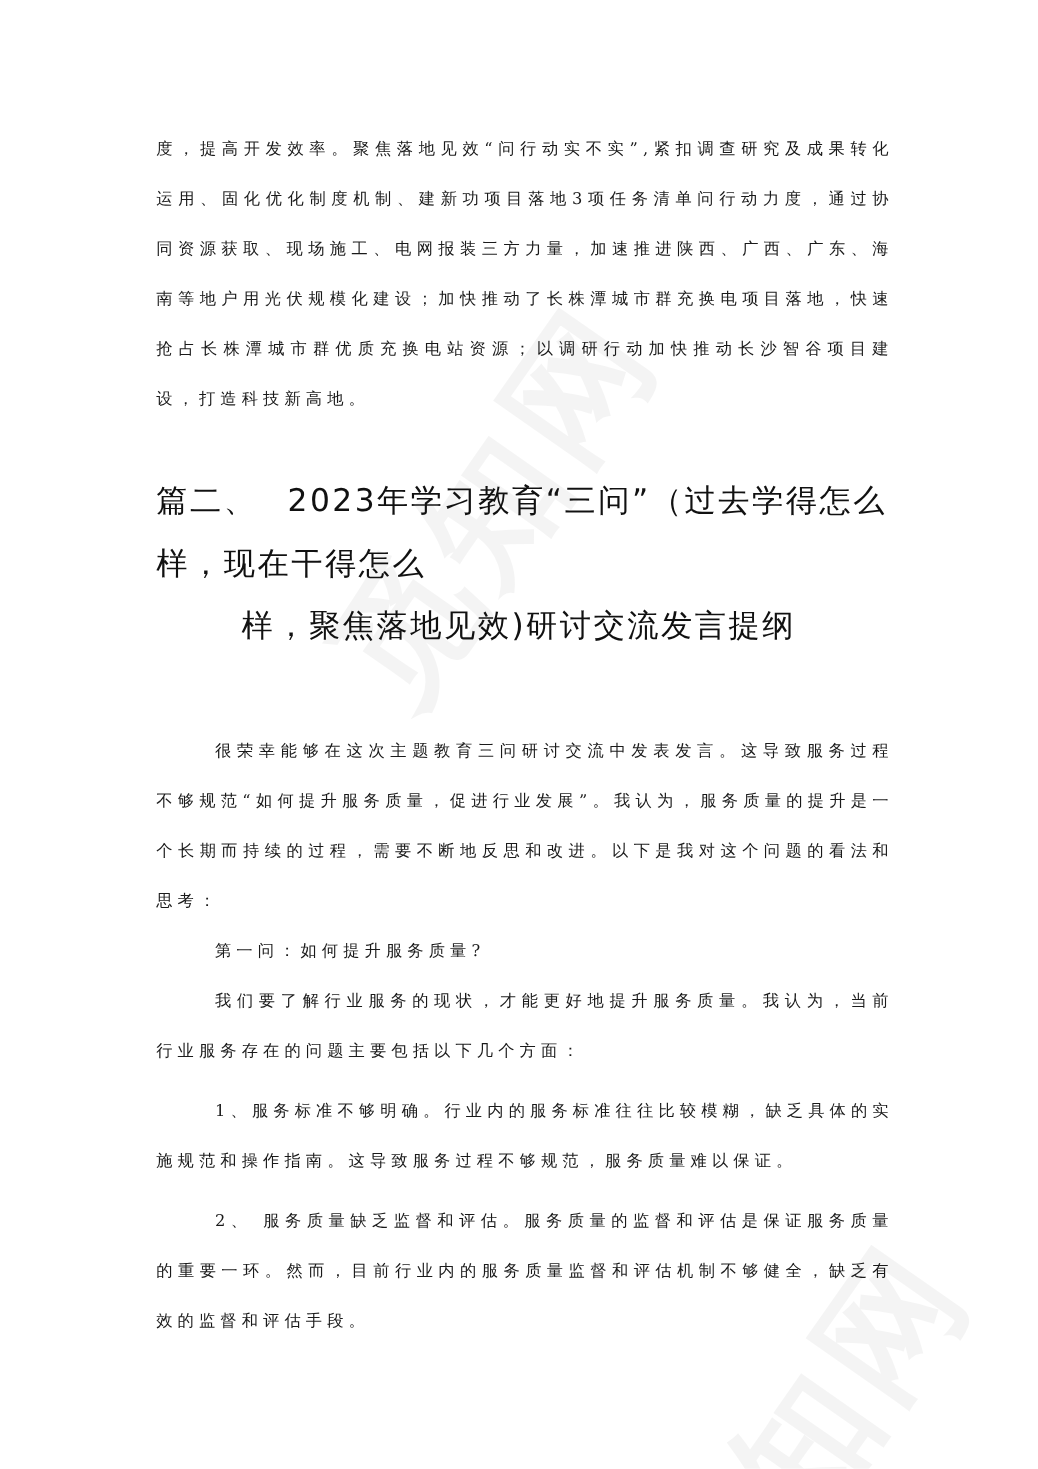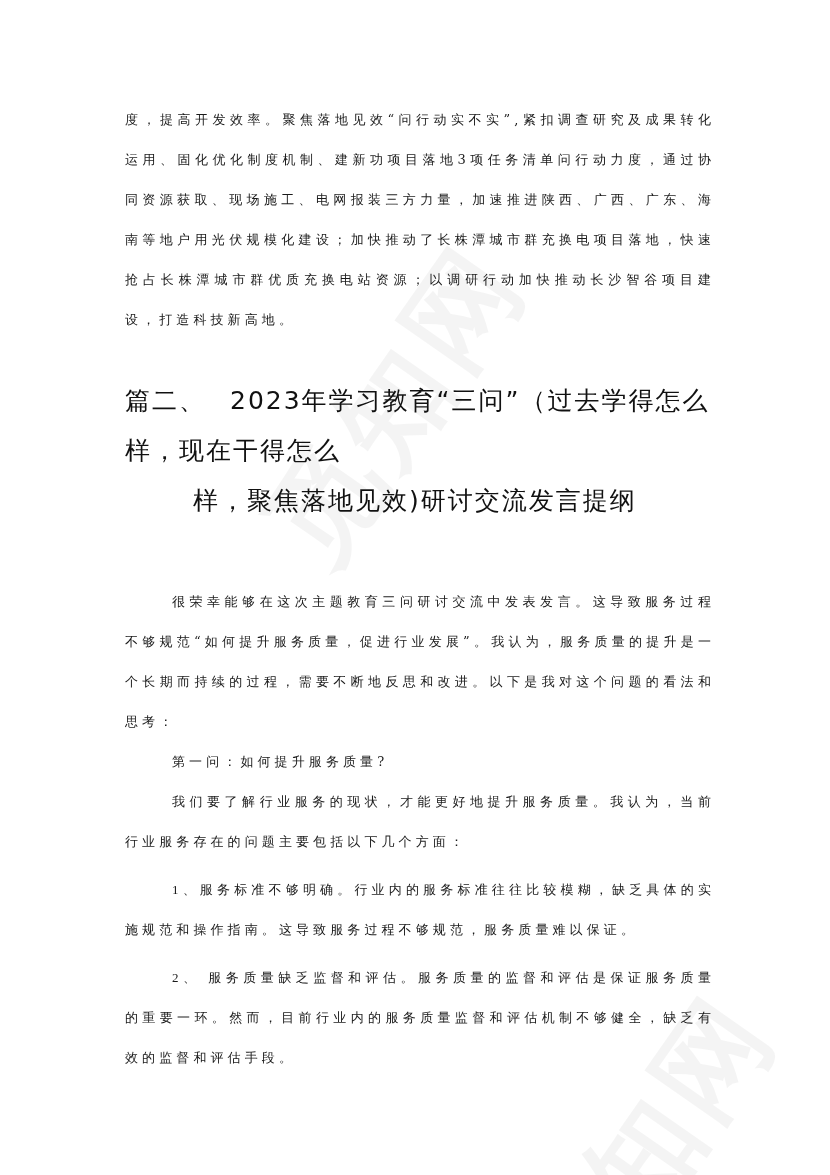--- a/index.html
+++ b/index.html
@@ -58,21 +58,21 @@
     font-size: 25px;
     line-height: 50px;
     letter-spacing: 2px;
     margin: 0;
     color: #111;
   }
   .heading-line1 { margin-top: 36px; }
   .heading-line1 .lead { margin-right: 24px; }
   .heading-line2 { text-align: center; padding-right: 10px; }
   .spacer-after-heading { height: 56px; }
-  .list-gap { margin-top: 8px; font-family: Liberation Serif, serif; }
+  .list-gap { margin-top: 8px; }
 </style>
 </head>
 <body>
 
 <div class="page">
 
   <div class="watermark wm1">觅知网</div>
   <div class="watermark wm2">觅知网</div>
 
   <div class="content">

